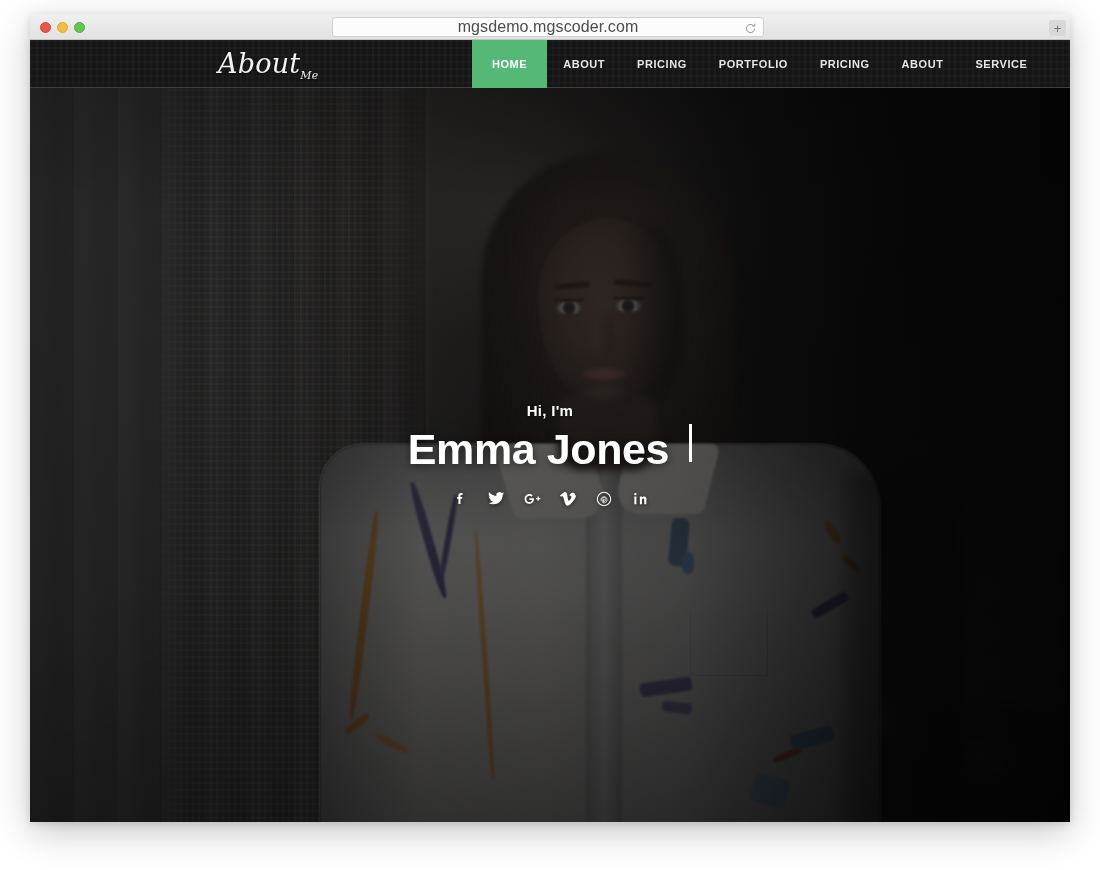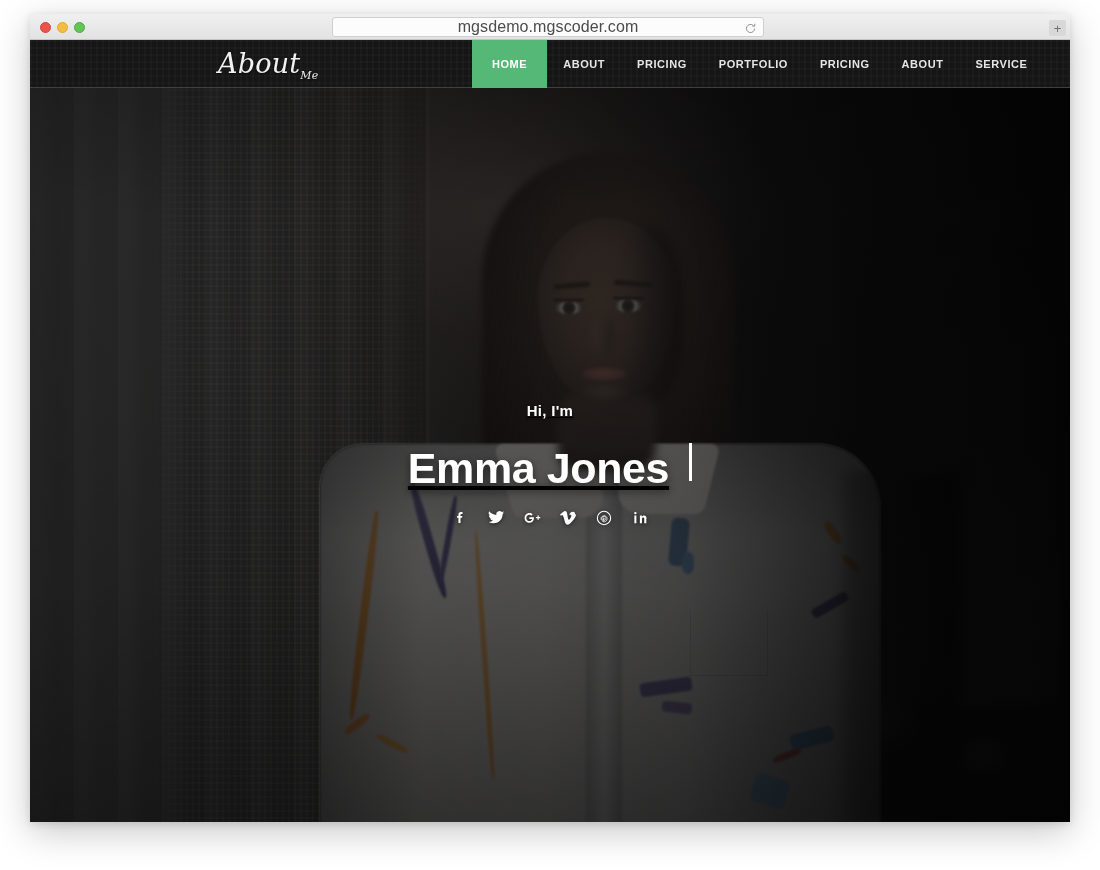--- a/index.html
+++ b/index.html
@@ -437,31 +437,30 @@
   }
 
   
   .hero-content {
     position: absolute;
     left: 0;
     top: 362px;
     width: 1040px;
     text-align: center;
     z-index: 15;
-    text-decoration: underline;
   }
   .hero-greeting {
     color: #ffffff;
     font-size: 15px;
     font-weight: bold;
     letter-spacing: 0.3px;
     text-shadow: 0 1px 3px rgba(0,0,0,0.55);
   }
   .hero-name-row {
-    margin-top: 24px;
+    margin-top: 5px;
     display: flex;
     align-items: flex-start;
     justify-content: center;
     gap: 17px;
   }
   .hero-name {
     color: #ffffff;
     font-size: 43px;
     font-weight: bold;
     letter-spacing: -0.4px;

